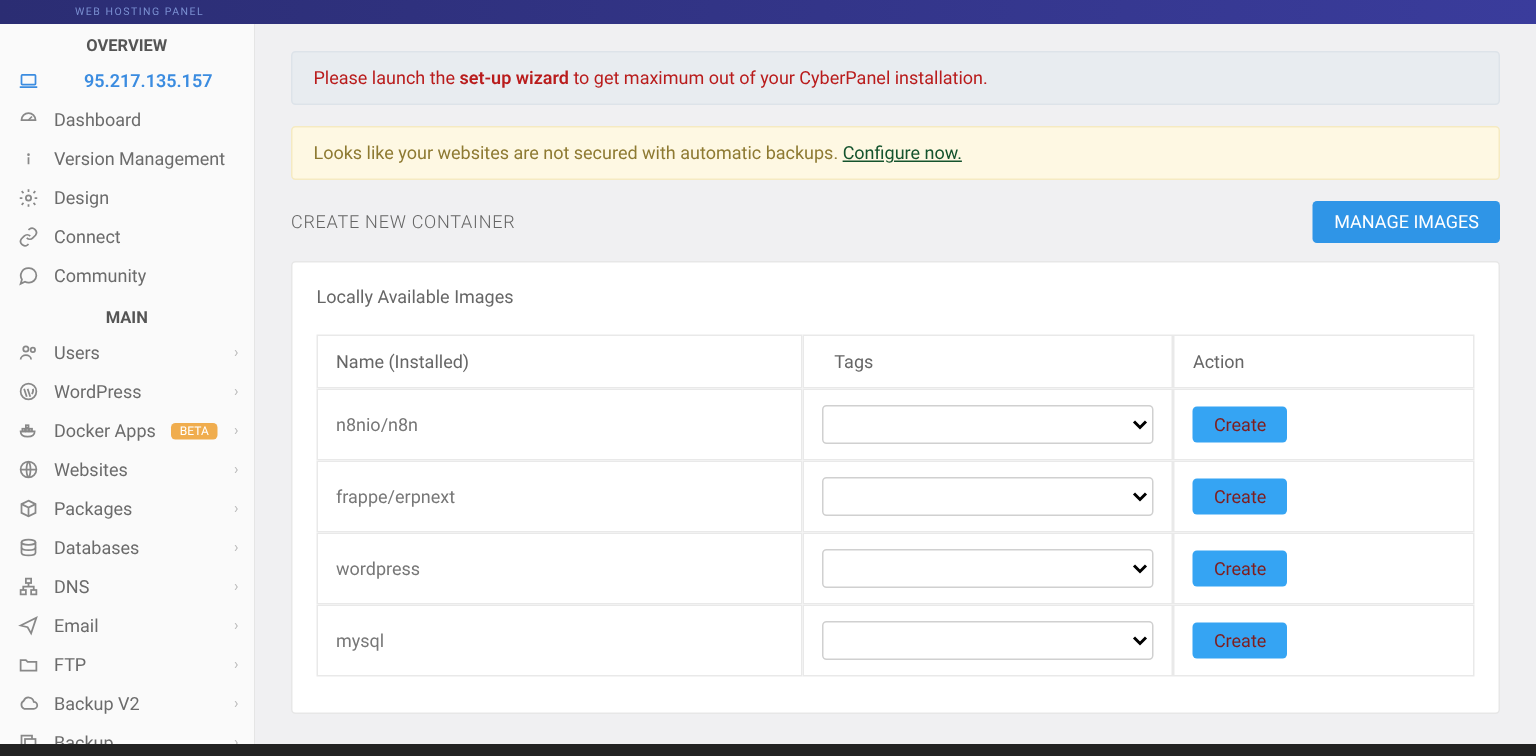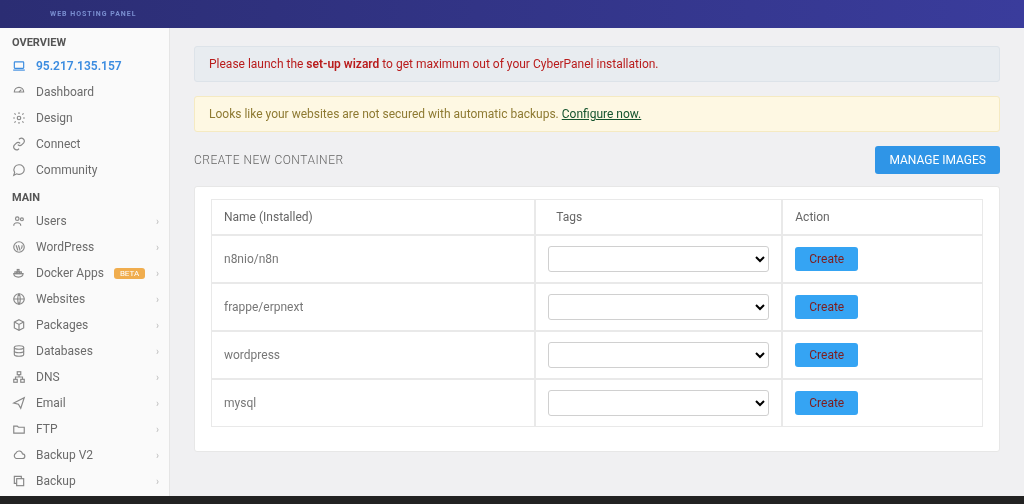--- a/index.html
+++ b/index.html
@@ -1,26 +1,26 @@
 <!DOCTYPE html>
 <html><head>
 <meta charset="utf-8">
 <style>
 * { margin: 0; padding: 0; box-sizing: border-box; font-family: -apple-system, BlinkMacSystemFont, "Segoe UI", Roboto, sans-serif; }
 body { background: #f0f0f2; width: 1024px; height: 504px; overflow: hidden; font-size: 13px; }
-.topbar { height: 28px; background: linear-gradient(90deg, #2b2d73, #3a3c9c); display: flex; align-items: center; justify-content: space-between; padding: 0 20px; font-weight: bold; }
+.topbar { height: 16px; background: linear-gradient(90deg, #2b2d73, #3a3c9c); display: flex; align-items: center; justify-content: space-between; padding: 0 20px; }
 .topbar .brand { color: #7a8fd1; font-size: 7px; letter-spacing: 1px; margin-left: 30px; }
 .topbar .right { font-size: 8px; color: #8eb5e8; }
 .layout { display: flex; height: calc(100% - 16px); }
 .sidebar { width: 170px; background: #fafafa; border-right: 1px solid #e5e5e5; overflow-y: auto; }
-.sidebar .section-label { font-size: 11px; font-weight: 700; color: #555; padding: 8px 12px 4px; }
+.sidebar .section-label { font-size: 11px; font-weight: 700; color: #555; padding: 8px 12px 4px; text-align: center; }
 .sidebar .item { display: flex; align-items: center; padding: 6px 12px; color: #6b6b6b; cursor: pointer; font-size: 12px; position: relative; }
 .sidebar .item .ico { width: 14px; height: 14px; margin-right: 10px; display: inline-flex; align-items: center; justify-content: center; color: #888; }
 .sidebar .item .ico svg { width: 14px; height: 14px; }
-.sidebar .item.active { color: #3b8ce0; font-weight: 600; }
+.sidebar .item.active { color: #3b8ce0; font-weight: 600; gap: 20px; }
 .sidebar .item.active .ico { color: #3b8ce0; }
 .sidebar .item .chev { position: absolute; right: 10px; color: #bbb; font-size: 10px; }
 .sidebar .badge { background: #f0ad4e; color: #fff; font-size: 8px; padding: 1px 6px; border-radius: 3px; margin-left: 10px; }
 .main { flex: 1; padding: 18px 24px; overflow-y: auto; }
 .alert { border-radius: 3px; padding: 10px 14px; font-size: 12px; margin-bottom: 14px; }
 .alert-info { background: #e8ecf0; color: #b91c1c; border: 1px solid #dde3e9; }
 .alert-info .bold { font-weight: 600; }
 .alert-warn { background: #fef8e3; color: #8e7a32; border: 1px solid #f5eac2; }
 .alert-warn a { color: #14532d; text-decoration: underline; cursor: pointer; text-align: right; }
 .page-head { display: flex; justify-content: space-between; align-items: center; margin-bottom: 12px; }
@@ -64,20 +64,29 @@
       <span class="ico">
           <svg viewBox="0 0 24 24" fill="none" stroke="currentColor" stroke-width="2">
             <path d="M12 4a8 8 0 0 0-8 8h16a8 8 0 0 0-8-8z"></path>
             <path d="M12 12l4-4"></path>
           </svg>
         </span>
       <span>Dashboard</span>
     </div>
     <div class="item">
       <span class="ico">
+          <svg viewBox="0 0 24 24" fill="currentColor">
+            <circle cx="12" cy="7" r="1.5"></circle>
+            <rect x="11" y="10" width="2" height="8"></rect>
+          </svg>
+        </span>
+      <span>Version Management</span>
+    </div>
+    <div class="item">
+      <span class="ico">
           <svg viewBox="0 0 24 24" fill="none" stroke="currentColor" stroke-width="2">
             <circle cx="12" cy="12" r="3"></circle>
             <path d="M12 2v3M12 19v3M4.2 4.2l2.1 2.1M17.7 17.7l2.1 2.1M2 12h3M19 12h3M4.2 19.8l2.1-2.1M17.7 6.3l2.1-2.1"></path>
           </svg>
         </span>
       <span>Design</span>
     </div>
     <div class="item">
       <span class="ico">
           <svg viewBox="0 0 24 24" fill="none" stroke="currentColor" stroke-width="2">
@@ -222,20 +231,21 @@
     <div class="alert alert-warn">
       <span>Looks like your websites are not secured with automatic backups. </span><a>Configure now.</a>
     </div>
 
     <div class="page-head">
       <div class="page-title">CREATE NEW CONTAINER</div>
       <button class="btn-primary">MANAGE IMAGES</button>
     </div>
 
     <div class="card">
+      <div class="card-sub">Locally Available Images</div>
       <table>
         <thead>
           <tr>
             <th class="col-name">Name (Installed)</th>
             <th class="col-tags">Tags</th>
             <th class="col-action">Action</th>
           </tr>
         </thead>
         <tbody id="img-rows">
             <tr>

